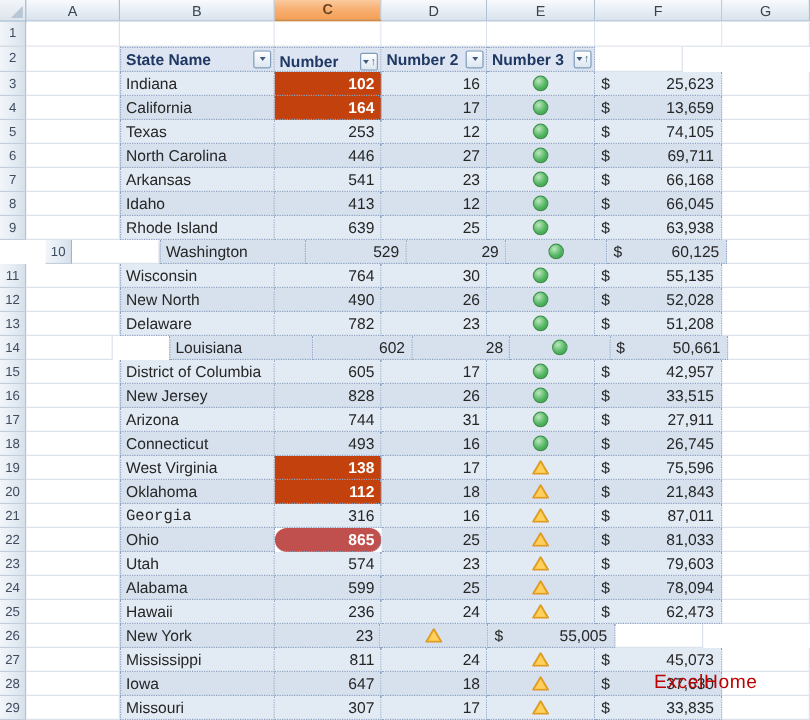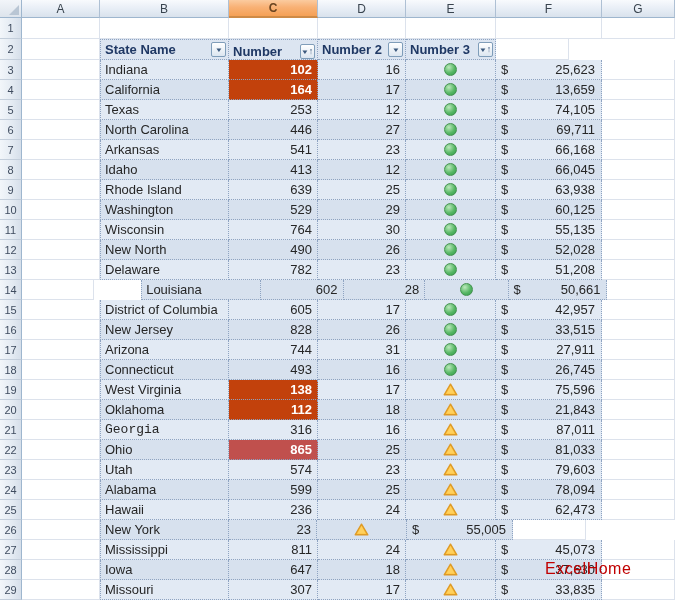--- a/index.html
+++ b/index.html
@@ -63,21 +63,21 @@
     background:linear-gradient(#FFFFFF,#DCE6F0);
     display:flex;align-items:center;justify-content:center;line-height:1;
     color:#3C5A7E;
   }
   .fbtn .dd{font-size:6px;transform:scaleX(1.4);}
   .fbtn .sarr{font-size:9px;margin-left:1px;font-weight:bold;}
 
   .cell-state{padding-left:4px;}
   .cell-num{justify-content:flex-end;padding-right:5px;}
   .fill-green{background:#c2410c;color:#fff;font-weight:bold;}
-  .fill-red{background:#C0504D;color:#fff;font-weight:bold;}
+  .fill-red{background:#C0504D;color:#fff;font-weight:bold;border-radius:10px;}
   .cell-icon{justify-content:center;}
   .cell-cur{justify-content:space-between;padding:0 6px 0 5px;}
 
   .ic-circle{
     width:13px;height:13px;border-radius:50%;
     background:radial-gradient(circle at 35% 30%,#BCE9BC,#57B765 55%,#2F9B49);
     border:1px solid #44924F;
   }
   .ic-tri{display:block;}
 
@@ -240,21 +240,21 @@
         <div class="tcell cell-num band-a" style="width: 88px;">25</div>
         <div class="tcell cell-icon band-a" style="width: 90px;">
           <span class="ic-circle"></span>
         </div>
         <div class="tcell cell-cur band-a" style="width: 106px;">
           <span>$</span>
           <span>63,938</span>
         </div>
         <div class="ocell" style="width: 73px;"></div>
       </div>
-      <div class="flexrow" style="height: 20px;">
+      <div class="flexrow" style="height: 20px; padding-left: 38px;">
         <div class="rh">10</div>
         <div class="ocell" style="width: 78px;"></div>
         <div class="tcell first cell-state band-b" style="width: 129px;">Washington</div>
         <div class="tcell cell-num band-b" style="width: 89px;">529</div>
         <div class="tcell cell-num band-b" style="width: 88px;">29</div>
         <div class="tcell cell-icon band-b" style="width: 90px;">
           <span class="ic-circle"></span>
         </div>
         <div class="tcell cell-cur band-b" style="width: 106px;">
           <span>$</span>

